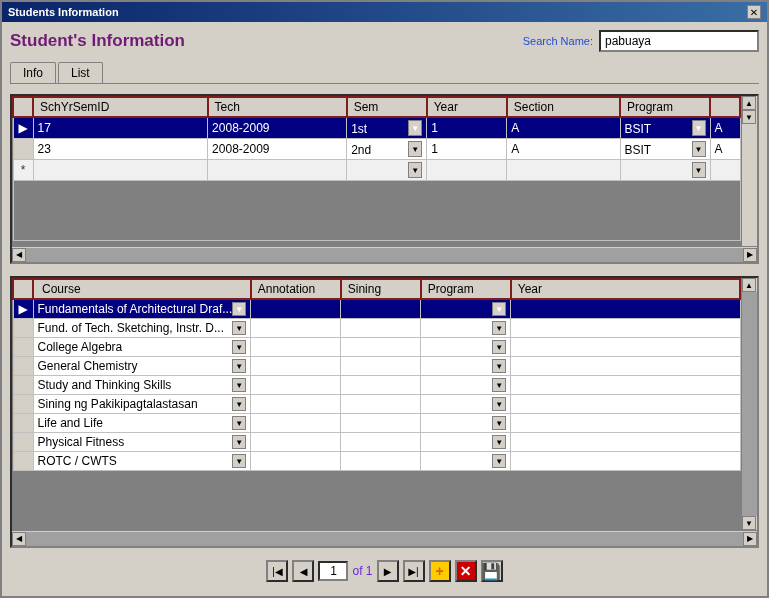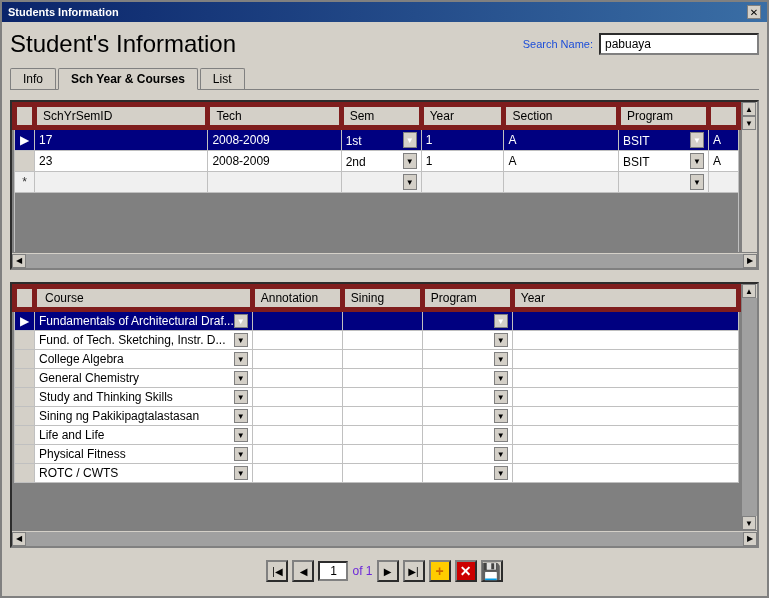--- a/index.html
+++ b/index.html
@@ -59,23 +59,23 @@
     }
 
     .header-section {
       display: flex;
       align-items: center;
       justify-content: space-between;
       margin-bottom: 4px;
     }
 
     .app-title {
-      font-size: 24px;
-      font-weight: normal;
-      color: #000000;
+      font-size: 17px;
+      font-weight: bold;
+      color: #701a75;
     }
 
     .search-bar {
       display: flex;
       align-items: center;
       gap: 6px;
     }
 
     .search-label {
       font-size: 11px;
@@ -120,21 +120,21 @@
       width: 100%;
       border-collapse: collapse;
       font-size: 12px;
     }
 
     thead tr {
       background: #d4d0c8;
     }
 
     thead th {
-      border: 5px solid #7f1d1d;
+      border: 2px solid #7f1d1d;
       padding: 2px 6px;
       text-align: left;
       font-weight: normal;
       white-space: nowrap;
       background: #d4d0c8;
     }
 
     tbody tr {
       background: white;
     }
@@ -366,23 +366,20 @@
       <div class="app-title">Student's Information</div>
       <div class="search-bar">
         <span class="search-label">Search Name:</span>
         <input class="search-input" type="text" value="pabuaya" style="">
       </div>
     </div>
 
     <div class="tabs-bar">
       <div class="tab">
         <span>Info</span>
-      </div>
-      <div class="tab active">
-        <span>Sch Year &amp; Courses</span>
       </div>
       <div class="tab">
         <span>List</span>
       </div>
     </div>
 
     <div class="top-grid-wrapper">
       <div class="top-table-wrap" style="flex:1; overflow:hidden;">
         <div style="flex:1; overflow:auto;">
           <table>

